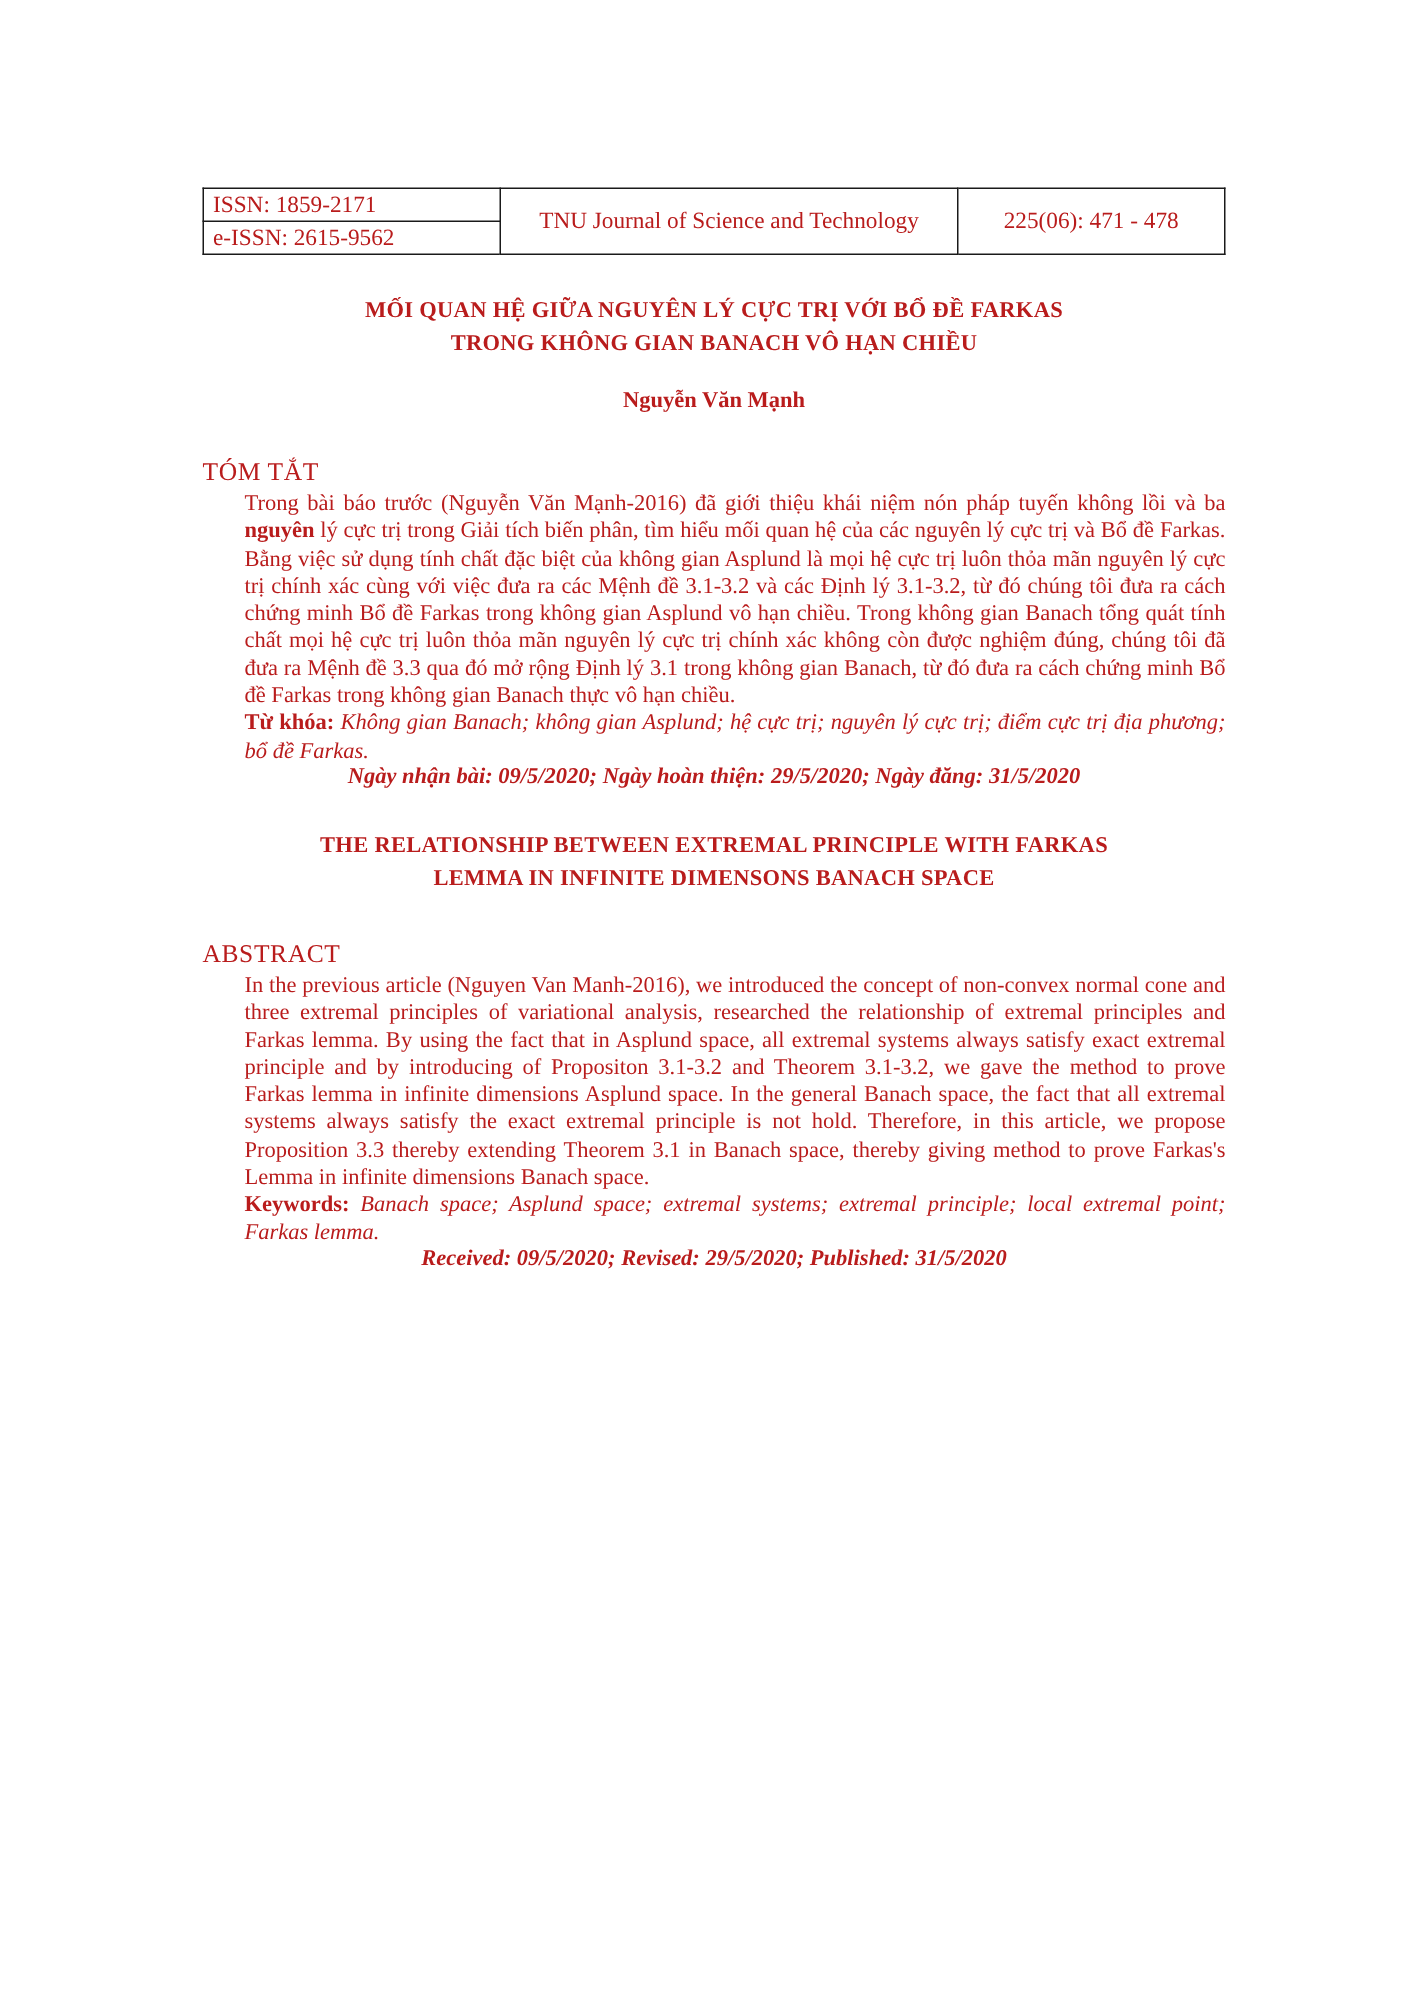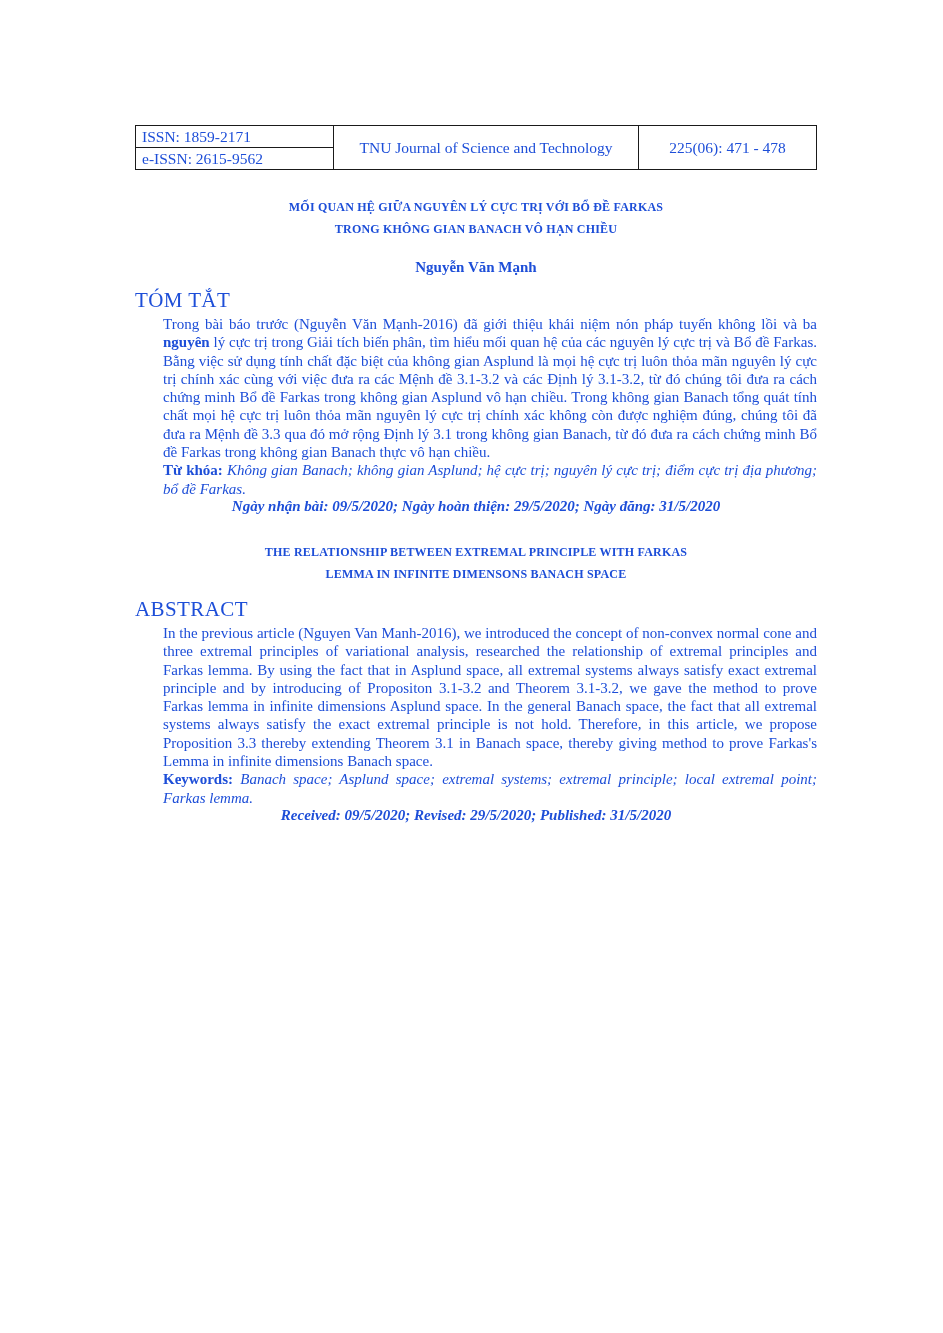--- a/index.html
+++ b/index.html
@@ -3,21 +3,21 @@
 <meta charset="utf-8">
 <style>
   * { margin: 0; padding: 0; box-sizing: border-box; }
   html, body { background: #ffffff; }
   .page {
     position: relative;
     width: 943px;
     height: 1037px;
     margin: 0 auto;
     background: #ffffff;
-    color: #1d4ed8;
+    color: #b91c1c;
     font-family: "Liberation Serif", "DejaVu Serif", serif;
     overflow: hidden;
   }
   .content {
     position: absolute;
     left: 135px;
     right: 126px;
     top: 0;
   }
   
@@ -33,33 +33,33 @@
     height: 22px;
     vertical-align: middle;
   }
   .td-issn  { width: 198px; text-align: left; padding-left: 25px; }
   .td-journal { text-align: center; }
   .td-issue { width: 178px; text-align: center; }
   
   .paper-title {
     margin-top: 26px;
     text-align: center;
-    font-size: 12px;
+    font-size: 15px;
     font-weight: bold;
     line-height: 22px;
     letter-spacing: 0.2px;
   }
   
   .author-block { margin-top: 18px; text-align: center; line-height: 18px; }
   .author-name { font-size: 15px; font-weight: bold; }
   .affiliation { font-size: 13.5px; font-style: italic; margin-top: 2px; }
   
   .section-heading {
-    margin-top: 12px;
-    font-size: 21px;
+    margin-top: 29px;
+    font-size: 17px;
     letter-spacing: 0.4px;
   }
   
   .abstract-text, .keywords-line {
     margin-left: 28px;
     font-size: 15px;
     line-height: 18.3px;
     text-align: justify;
   }
   .abstract-text { margin-top: 2px; }

